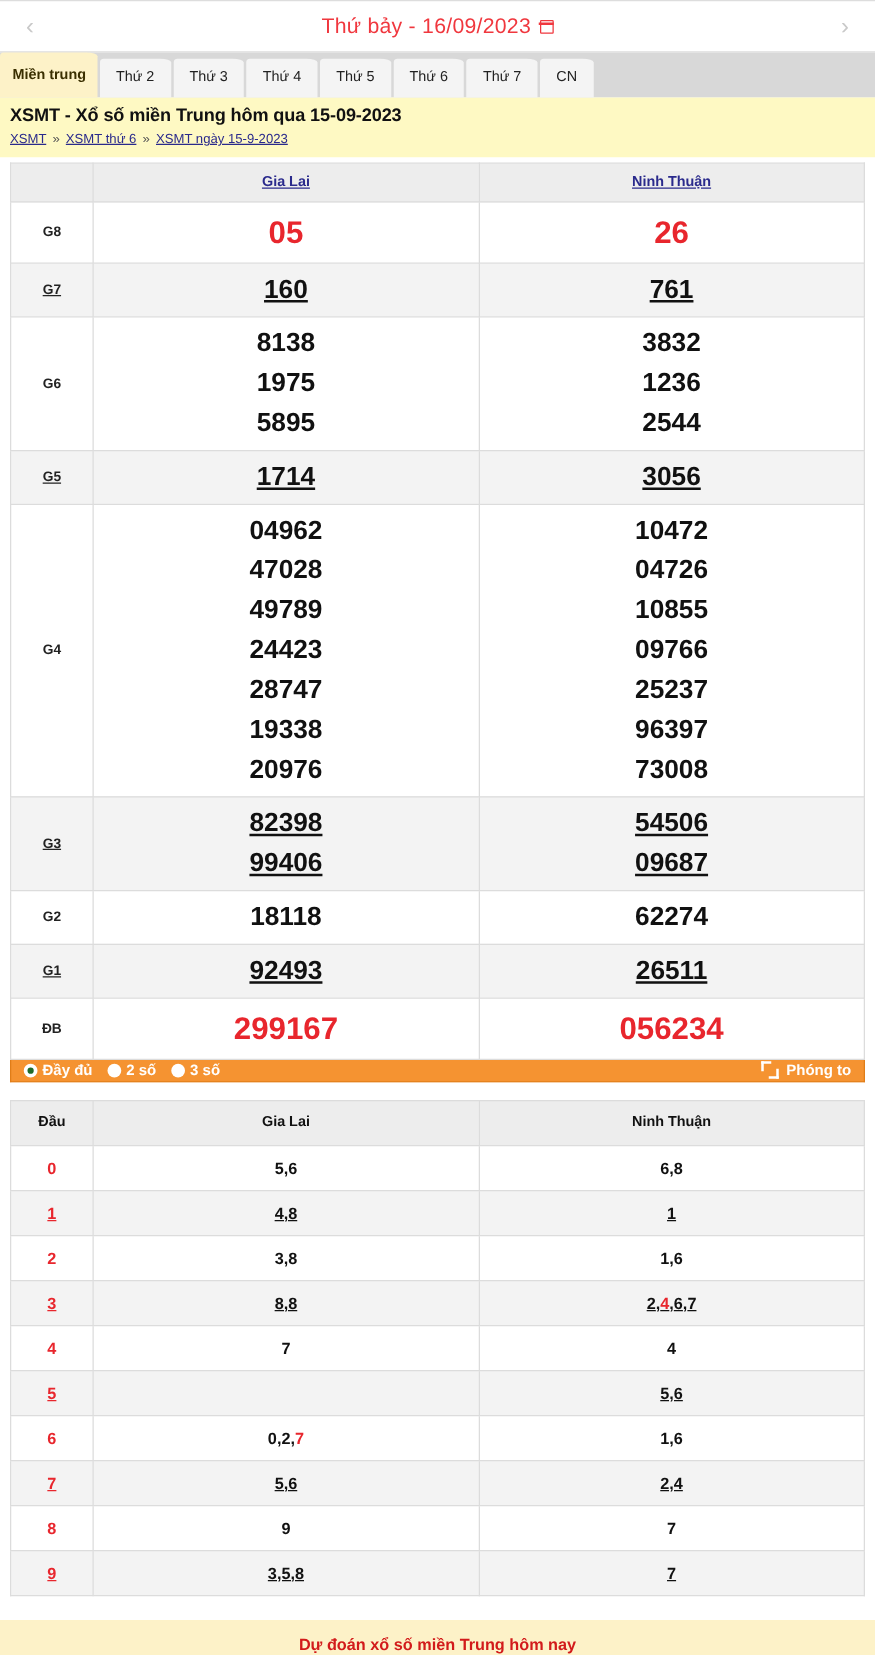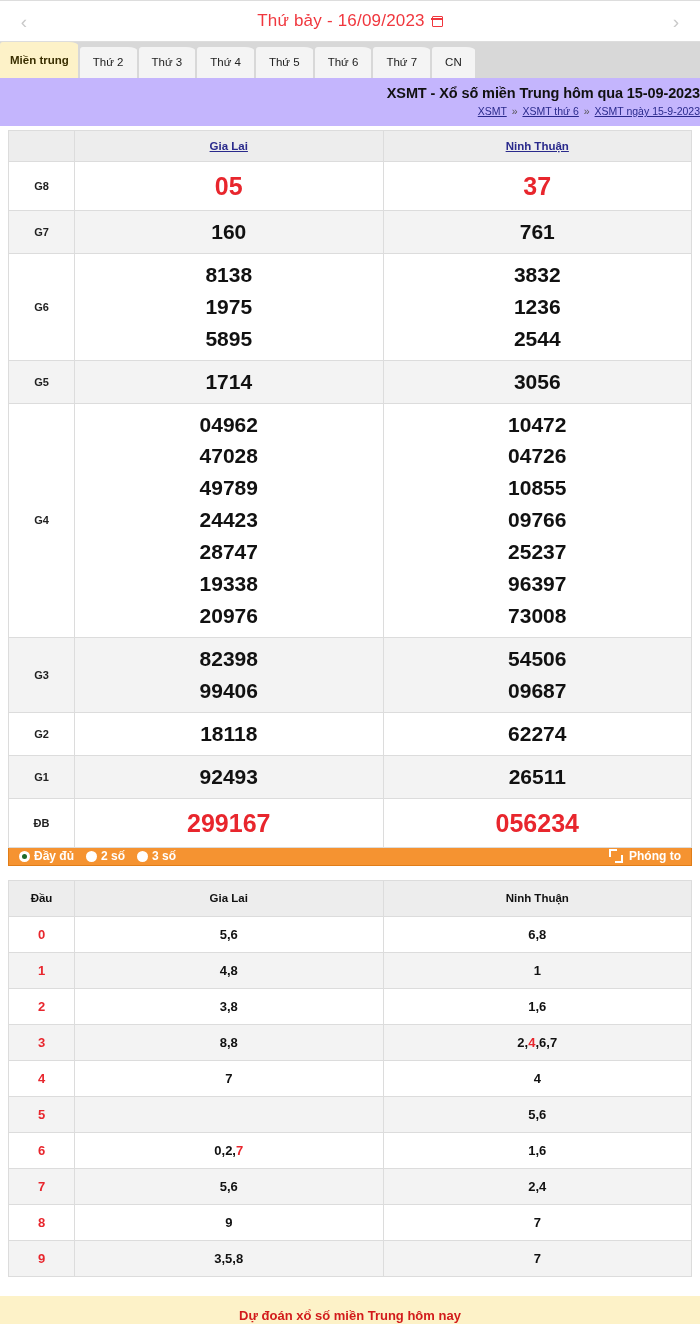--- a/index.html
+++ b/index.html
@@ -91,23 +91,23 @@
     background: #fdf2c8;
     color: #3a2f00;
     font-weight: bold;
     height: 36px;
     line-height: 36px;
     padding: 0 9px 0 10px;
   }
 
   
   .titleblock {
-    background: #c4b5fd;
-    text-align: right;
-    padding: 7px 0 9px 2px;
+    background: #fef9c3;
+    text-align: left;
+    padding: 7px 0 9px 8px;
   }
   .page-title {
     font-size: 14.5px;
     font-weight: bold;
     color: #111;
     letter-spacing: -.1px;
   }
   .breadcrumb {
     margin-top: 4px;
     font-size: 10.5px;
@@ -144,21 +144,21 @@
     color: #2a2a8c;
   }
   table.res th a { color: #2a2a8c; text-decoration: underline; }
   .col-label { width: 66px; }
   td.lbl {
     font-size: 11px;
     font-weight: bold;
     color: #222;
     background: inherit;
   }
-  tr.shade td { background: #f3f3f3; }
+  tr.shade td { background: #f3f3f3; text-decoration: underline; }
   td.nums {
     font-size: 21px;
     font-weight: bold;
     color: #111;
     padding: 5px 0;
     line-height: 1.52;
   }
   td.nums.hl {
     color: #e8262d;
     font-size: 25px;
@@ -321,21 +321,21 @@
         <th><a href="#">Ninh Thuận</a></th>
       </tr>
     </thead>
     <tbody>
         <tr>
           <td class="lbl">G8</td>
           <td class="nums hl">
             <span class="numline">05</span>
           </td>
           <td class="nums hl">
-            <span class="numline">37</span>
+            <span class="numline">26</span>
           </td>
         </tr>
         <tr class="shade">
           <td class="lbl">G7</td>
           <td class="nums">
             <span class="numline">160</span>
           </td>
           <td class="nums">
             <span class="numline">761</span>
           </td>

